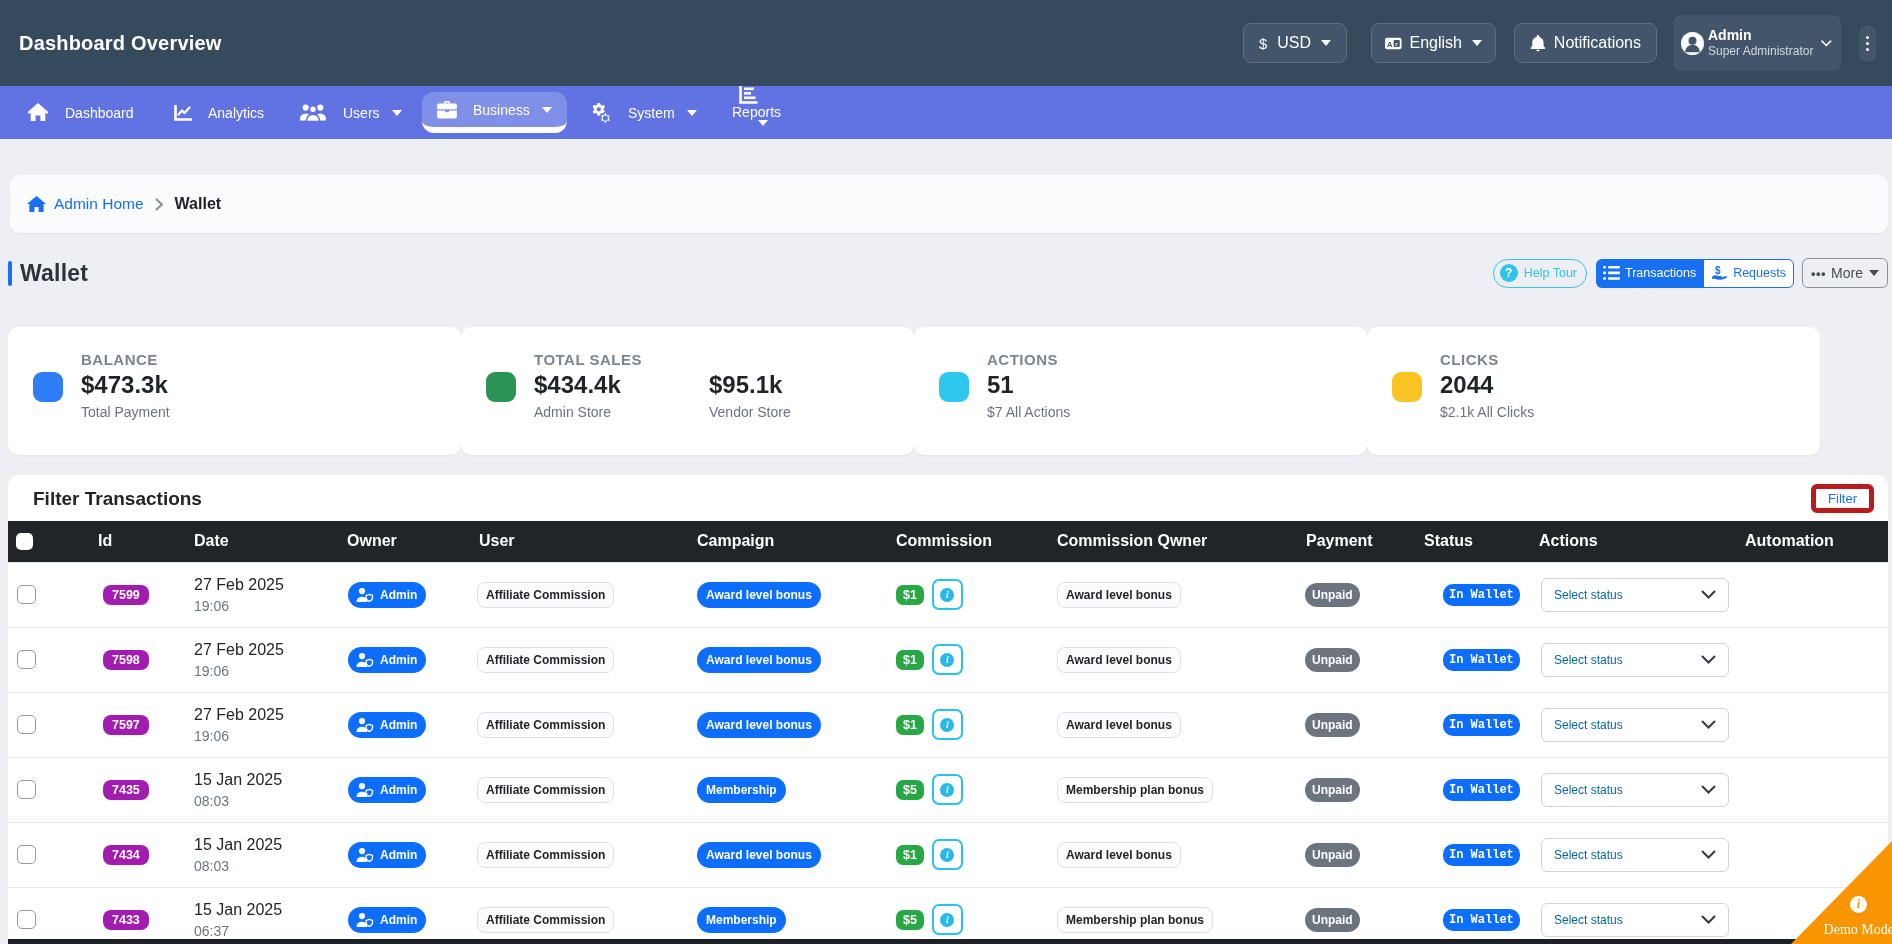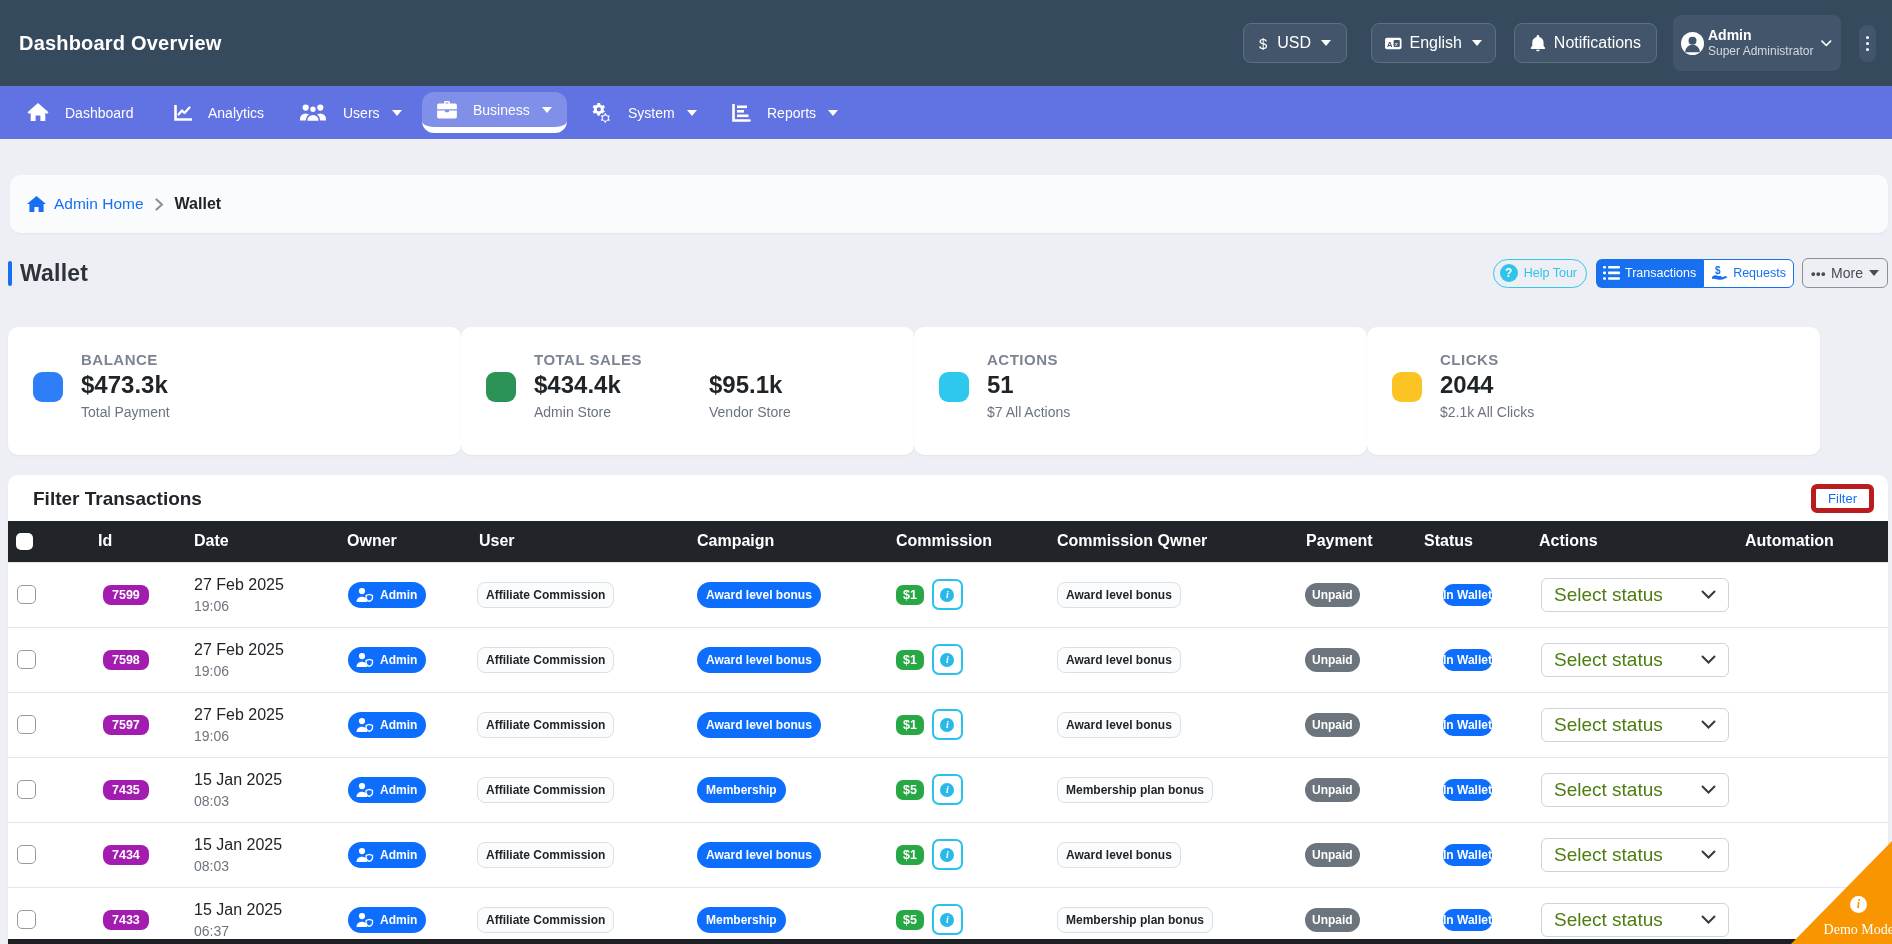--- a/index.html
+++ b/index.html
@@ -74,22 +74,22 @@
 .d1 { font-size:16px; color:#212529; }
 .d2 { font-size:14px; color:#6c757d; margin-top:4px; }
 .ownerpill { display:inline-flex; align-items:center; margin-left:1px; background:#0d6efd; color:#fff; font-weight:bold; font-size:12px; border-radius:13px; height:26px; padding:0 9px 0 8px; }
 .ownerpill svg { margin-right:6px; }
 .userpill { display:inline-block; margin-left:-2px; background:#fbfcfd; border:1px solid #dde0e3; color:#212529; font-weight:bold; font-size:12px; border-radius:8px; padding:5px 8px; }
 .campill { display:inline-block; background:#0d6efd; color:#fff; font-weight:bold; font-size:12px; border-radius:13px; padding:6px 9px; }
 .dollar { display:inline-block; background:#28a745; color:#fff; font-weight:bold; font-size:12.5px; border-radius:7px; padding:3px 7px; vertical-align:middle; }
 .infob { display:inline-flex; align-items:center; justify-content:center; width:31px; height:31px; background:#fff; border:2px solid #29c2ef; border-radius:7px; margin-left:8px; vertical-align:middle; }
 .infoc { width:14px; height:14px; border-radius:50%; background:#29b8e8; color:#fff; font-size:10px; font-weight:bold; display:flex; align-items:center; justify-content:center; font-family:"Liberation Serif",serif; font-style:italic; }
 .unpaid { display:inline-block; background:#6c757d; color:#fff; font-weight:bold; font-size:12px; border-radius:12px; padding:5px 7px; margin-left:-1px; }
-.inwallet { display:inline-block; background:#0d6efd; color:#fff; font-weight:bold; font-size:12px; border-radius:10px; padding:4px 0; margin-left:19px; }
-.sel { width:188px; height:34px; border:1px solid #ced4da; border-radius:6px; background:#fff; margin-left:2px; display:flex; align-items:center; padding:0 12px; font-size:19px; color:#4d7c0f; position:relative; }
+.inwallet { display:inline-block; background:#0d6efd; color:#fff; font-weight:bold; font-size:12px; border-radius:10px; padding:4px 6px; margin-left:19px;font-family:Liberation Mono, monospace; }
+.sel { width:188px; height:34px; border:1px solid #ced4da; border-radius:6px; background:#fff; margin-left:2px; display:flex; align-items:center; padding:0 12px; font-size:12px; color:#0369a1; position:relative; }
 .sel svg { position:absolute; right:12px; }
 .tfoot { position:absolute; left:0; top:464px; width:1880px; height:6px; background:#1d2125; }
 
 
 .demo { position:absolute; right:0; bottom:0; width:0; height:0; border-left:101px solid transparent; border-bottom:103px solid #f99500; }
 .demo-i { position:absolute; right:25px; bottom:31px; width:17px; height:17px; background:#fff; border-radius:50%; color:#f99500; font-family:"Liberation Serif",serif; font-style:italic; font-weight:bold; font-size:12px; display:flex; align-items:center; justify-content:center; }
 .demo-t { position:absolute; right:-2px; bottom:6px; color:#fff; font-family:"Liberation Serif",serif; font-size:14px; white-space:nowrap; }
 </style>
 </head>
 <body>
@@ -150,21 +150,21 @@
       </svg>Users<span class="nav-caret"></span></div>
   <div class="nav-item nav-active" style="left:422px;"><svg width="20" height="18" viewBox="0 0 23 21">
         <path fill="#fff" d="M8 3 V1.8 C8 0.8 8.8 0 9.8 0 h3.4 c1 0 1.8 0.8 1.8 1.8 V3 h6 c1.1 0 2 0.9 2 2 v4.5 H0 V5 c0-1.1 0.9-2 2-2 z M9.7 1.7 V3 h3.6 V1.7 z M0 11 h9.2 v0.9 c0 0.7 0.5 1.2 1.2 1.2 h2.2 c0.7 0 1.2-0.5 1.2-1.2 V11 h9.2 v7.5 c0 1.1-0.9 2-2 2 H2 c-1.1 0-2-0.9-2-2 z"></path>
       </svg>Business<span class="nav-caret"></span></div>
   <div class="nav-item" style="left:589px;"><svg width="23" height="20" viewBox="0 0 23 20">
         <g fill="#fff">
           <path d="M8.5 0 h2.6 l0.35 1.8 a5.6 5.6 0 0 1 1.5 0.85 l1.75-0.6 1.3 2.25 -1.4 1.2 a5.6 5.6 0 0 1 0 1.75 l1.4 1.2 -1.3 2.25 -1.75-0.6 a5.6 5.6 0 0 1-1.5 0.85 L11.1 12.7 h-2.6 l-0.35-1.8 a5.6 5.6 0 0 1-1.5-0.85 l-1.75 0.6 -1.3-2.25 1.4-1.2 a5.6 5.6 0 0 1 0-1.75 l-1.4-1.2 1.3-2.25 1.75 0.6 a5.6 5.6 0 0 1 1.5-0.85 z M9.8 4.2 a2.15 2.15 0 1 0 0 4.3 2.15 2.15 0 0 0 0-4.3z"></path>
           <path d="M15.2 9.6 h2.3 l0.32 1.5 a4.8 4.8 0 0 1 1.28 0.74 l1.45-0.52 1.15 2 -1.15 1 a4.8 4.8 0 0 1 0 1.48 l1.15 1 -1.15 2 -1.45-0.52 a4.8 4.8 0 0 1-1.28 0.74 L17.5 20.5 h-2.3 l-0.32-1.5 a4.8 4.8 0 0 1-1.28-0.74 l-1.45 0.52 -1.15-2 1.15-1 a4.8 4.8 0 0 1 0-1.48 l-1.15-1 1.15-2 1.45 0.52 a4.8 4.8 0 0 1 1.28-0.74 z M16.35 13.15 a1.9 1.9 0 1 0 0 3.8 1.9 1.9 0 0 0 0-3.8z" stroke="#6173e2" stroke-width="1.4"></path>
         </g>
       </svg>System<span class="nav-caret"></span></div>
-  <div class="nav-item" style="left:732px;"><svg width="19" height="18" viewBox="0 0 19 18">
+  <div class="nav-item" style="left:732px;flex-direction:column;"><svg width="19" height="18" viewBox="0 0 19 18">
         <path d="M1.5 0.5 V16.5 H17.5" stroke="#fff" stroke-width="2.6" fill="none" stroke-linecap="round"></path>
         <g fill="#fff">
           <rect x="5" y="1.5" width="10" height="2.6"></rect>
           <rect x="5" y="6" width="7" height="2.6"></rect>
           <rect x="5" y="10.5" width="11.5" height="2.6"></rect>
         </g>
       </svg>Reports<span class="nav-caret"></span></div>
 </div>
 
 <div class="bc">

